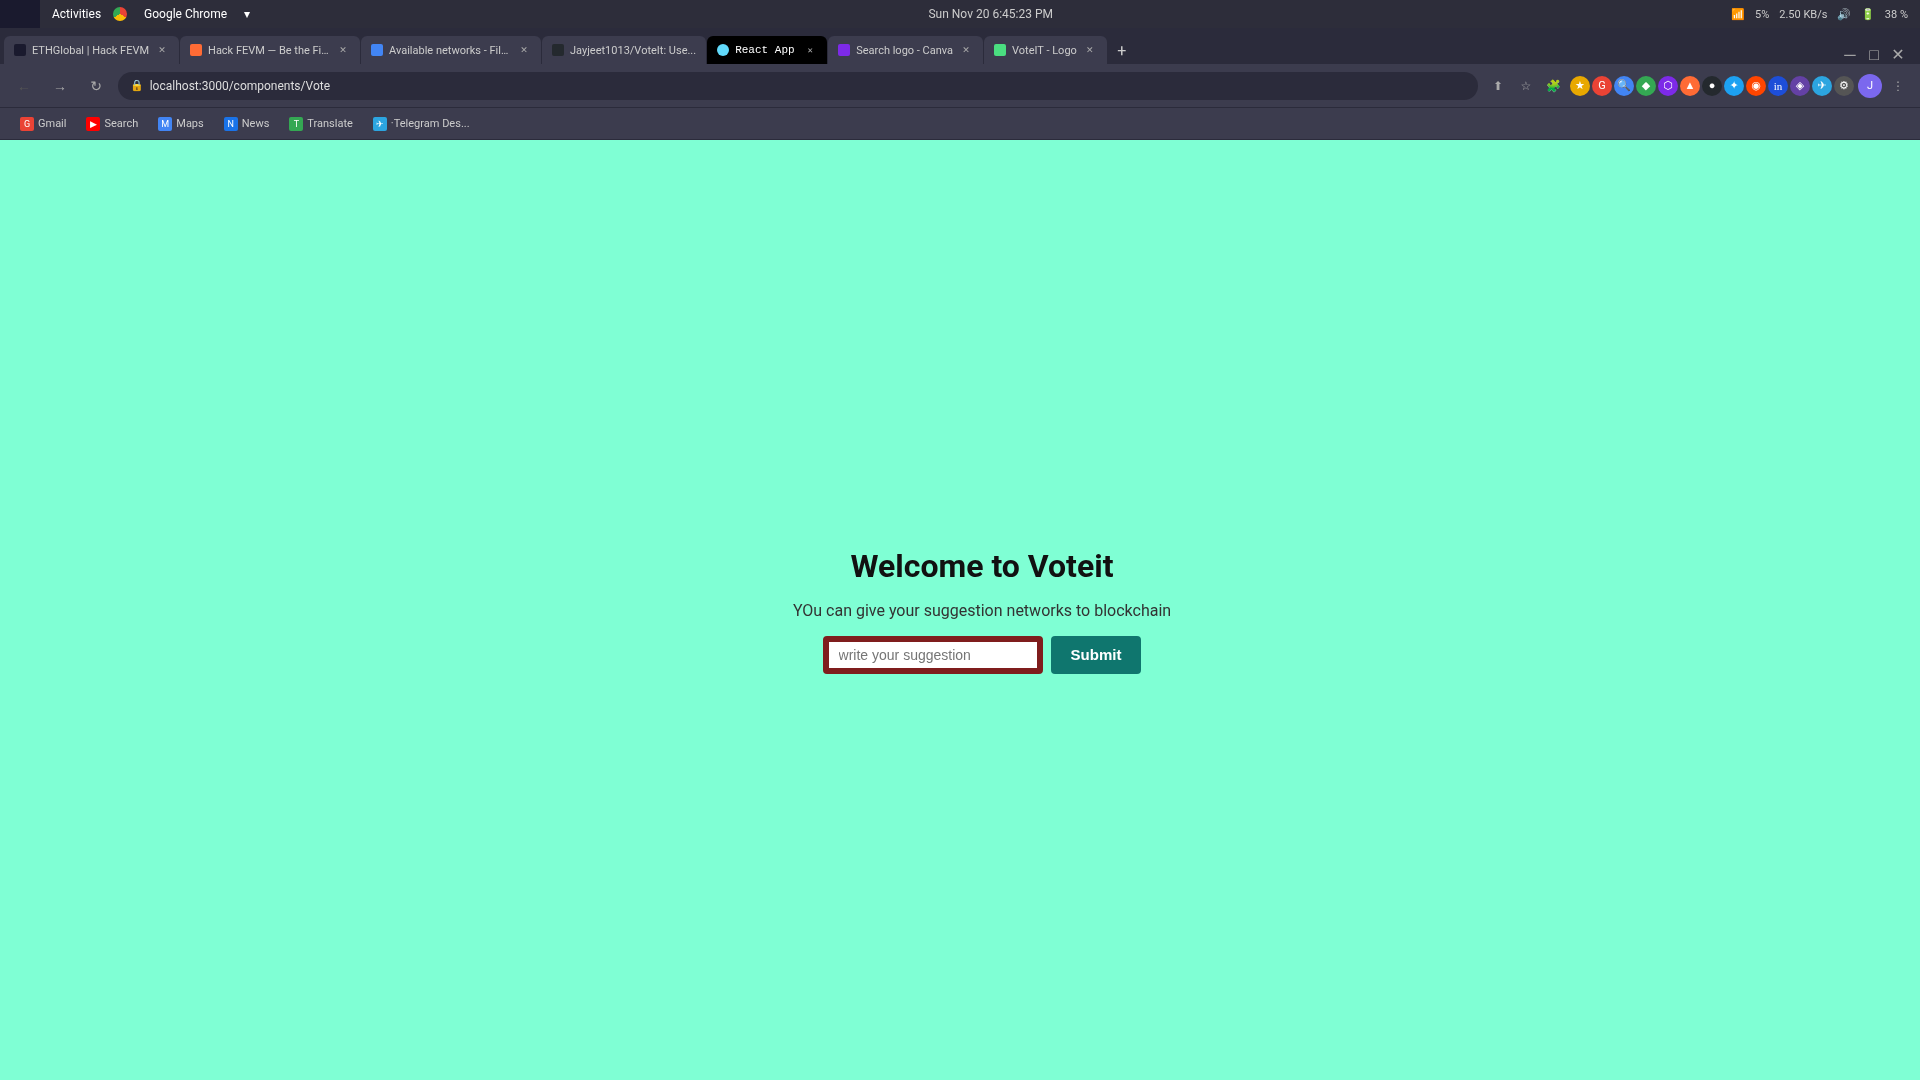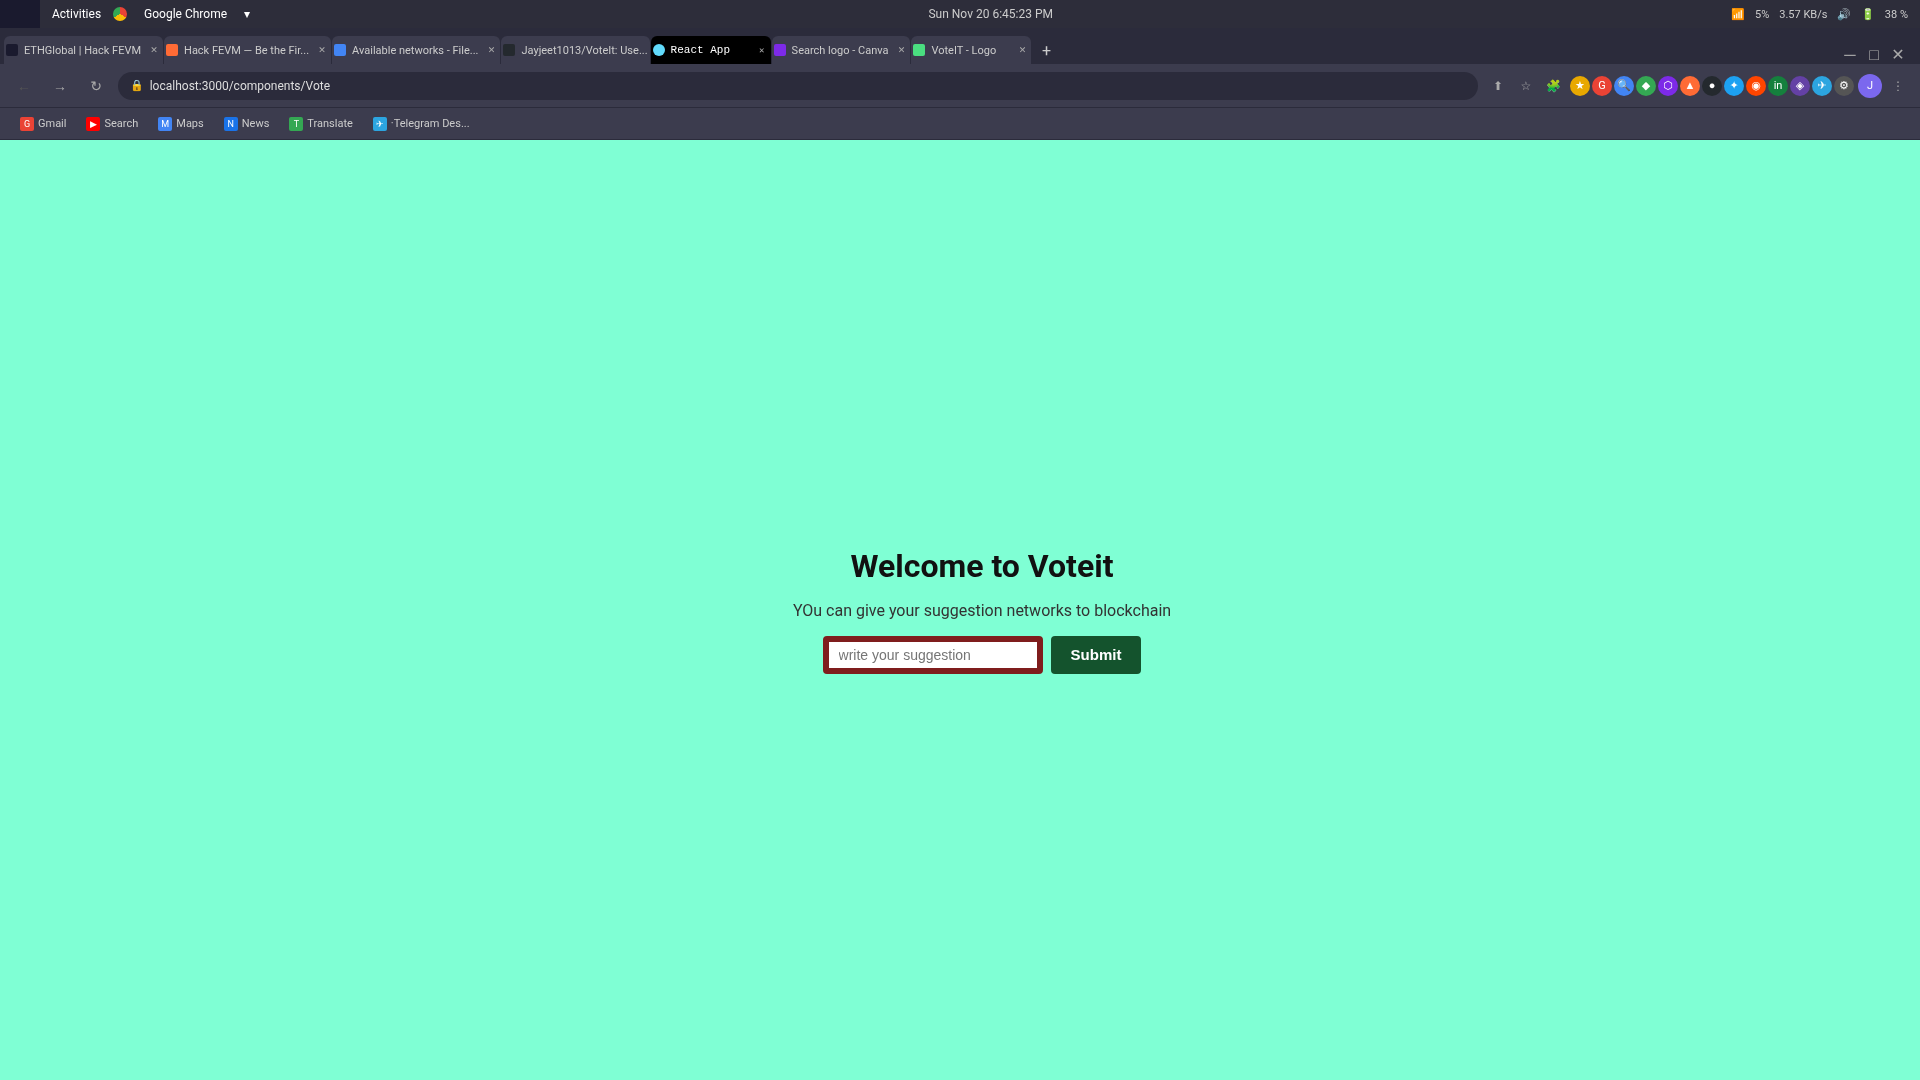--- a/index.html
+++ b/index.html
@@ -38,21 +38,21 @@
       align-items: flex-end;
       padding: 0 4px;
       gap: 1px;
     }
     .tab {
       height: 28px;
       background: #3c3c4e;
       border-radius: 6px 6px 0 0;
       display: flex;
       align-items: center;
-      padding: 0 2px;
+      padding: 0 10px;
       font-size: 11px;
       color: #ccc;
       gap: 6px;
       max-width: 180px;
       min-width: 120px;
       cursor: pointer;
       white-space: nowrap;
       overflow: hidden;
     }
     .tab.active {
@@ -167,21 +167,21 @@
       border-radius: 4px;
       padding: 0 10px;
       font-size: 14px;
       color: #999;
       background: #fff;
       outline: none;
     }
     .vote-submit {
       height: 38px;
       padding: 0 20px;
-      background: #14532d;
+      background: #0f766e;
       color: #fff;
       border: none;
       border-radius: 4px;
       font-size: 15px;
       font-weight: 600;
       cursor: pointer;
     }
 
     
     .toolbar-icons { display: flex; align-items: center; gap: 2px; }
@@ -197,21 +197,21 @@
     <div class="os-chrome">
       <div class="chrome-icon"></div>
       <span>Google Chrome</span>
       <span>▾</span>
     </div>
   </div>
   <div style="color:#ccc; font-size:12px;">Sun Nov 20   6:45:23 PM</div>
   <div class="os-bar-right">
     <span>📶</span>
     <span>5%</span>
-    <span>3.57 KB/s</span>
+    <span>2.50 KB/s</span>
     <span>🔊</span>
     <span>🔋</span>
     <span>38 %</span>
   </div>
 </div>
 
 <div class="browser">
 
   <div class="tab-bar">
 
@@ -275,21 +275,21 @@
       <div class="toolbar-icons">
         <div class="t-icon" style="background:#e8a800;">★</div>
         <div class="t-icon" style="background:#ea4335;">G</div>
         <div class="t-icon" style="background:#4285f4;">🔍</div>
         <div class="t-icon" style="background:#34a853;">◆</div>
         <div class="t-icon" style="background:#7d2ae8;">⬡</div>
         <div class="t-icon" style="background:#ff6b35;">▲</div>
         <div class="t-icon" style="background:#24292e;">●</div>
         <div class="t-icon" style="background:#1da1f2;">✦</div>
         <div class="t-icon" style="background:#ff4500;">◉</div>
-        <div class="t-icon" style="background:#15803d;">in</div>
+        <div class="t-icon" style="background:#1d4ed8;font-family:Liberation Serif, serif;">in</div>
         <div class="t-icon" style="background:#6441a5;">◈</div>
         <div class="t-icon" style="background:#2ca5e0;">✈</div>
         <div class="t-icon" style="background:#555;">⚙</div>
       </div>
       <div class="profile-icon">J</div>
       <div class="addr-icon">⋮</div>
     </div>
   </div>
 
   <div class="bookmarks-bar">

